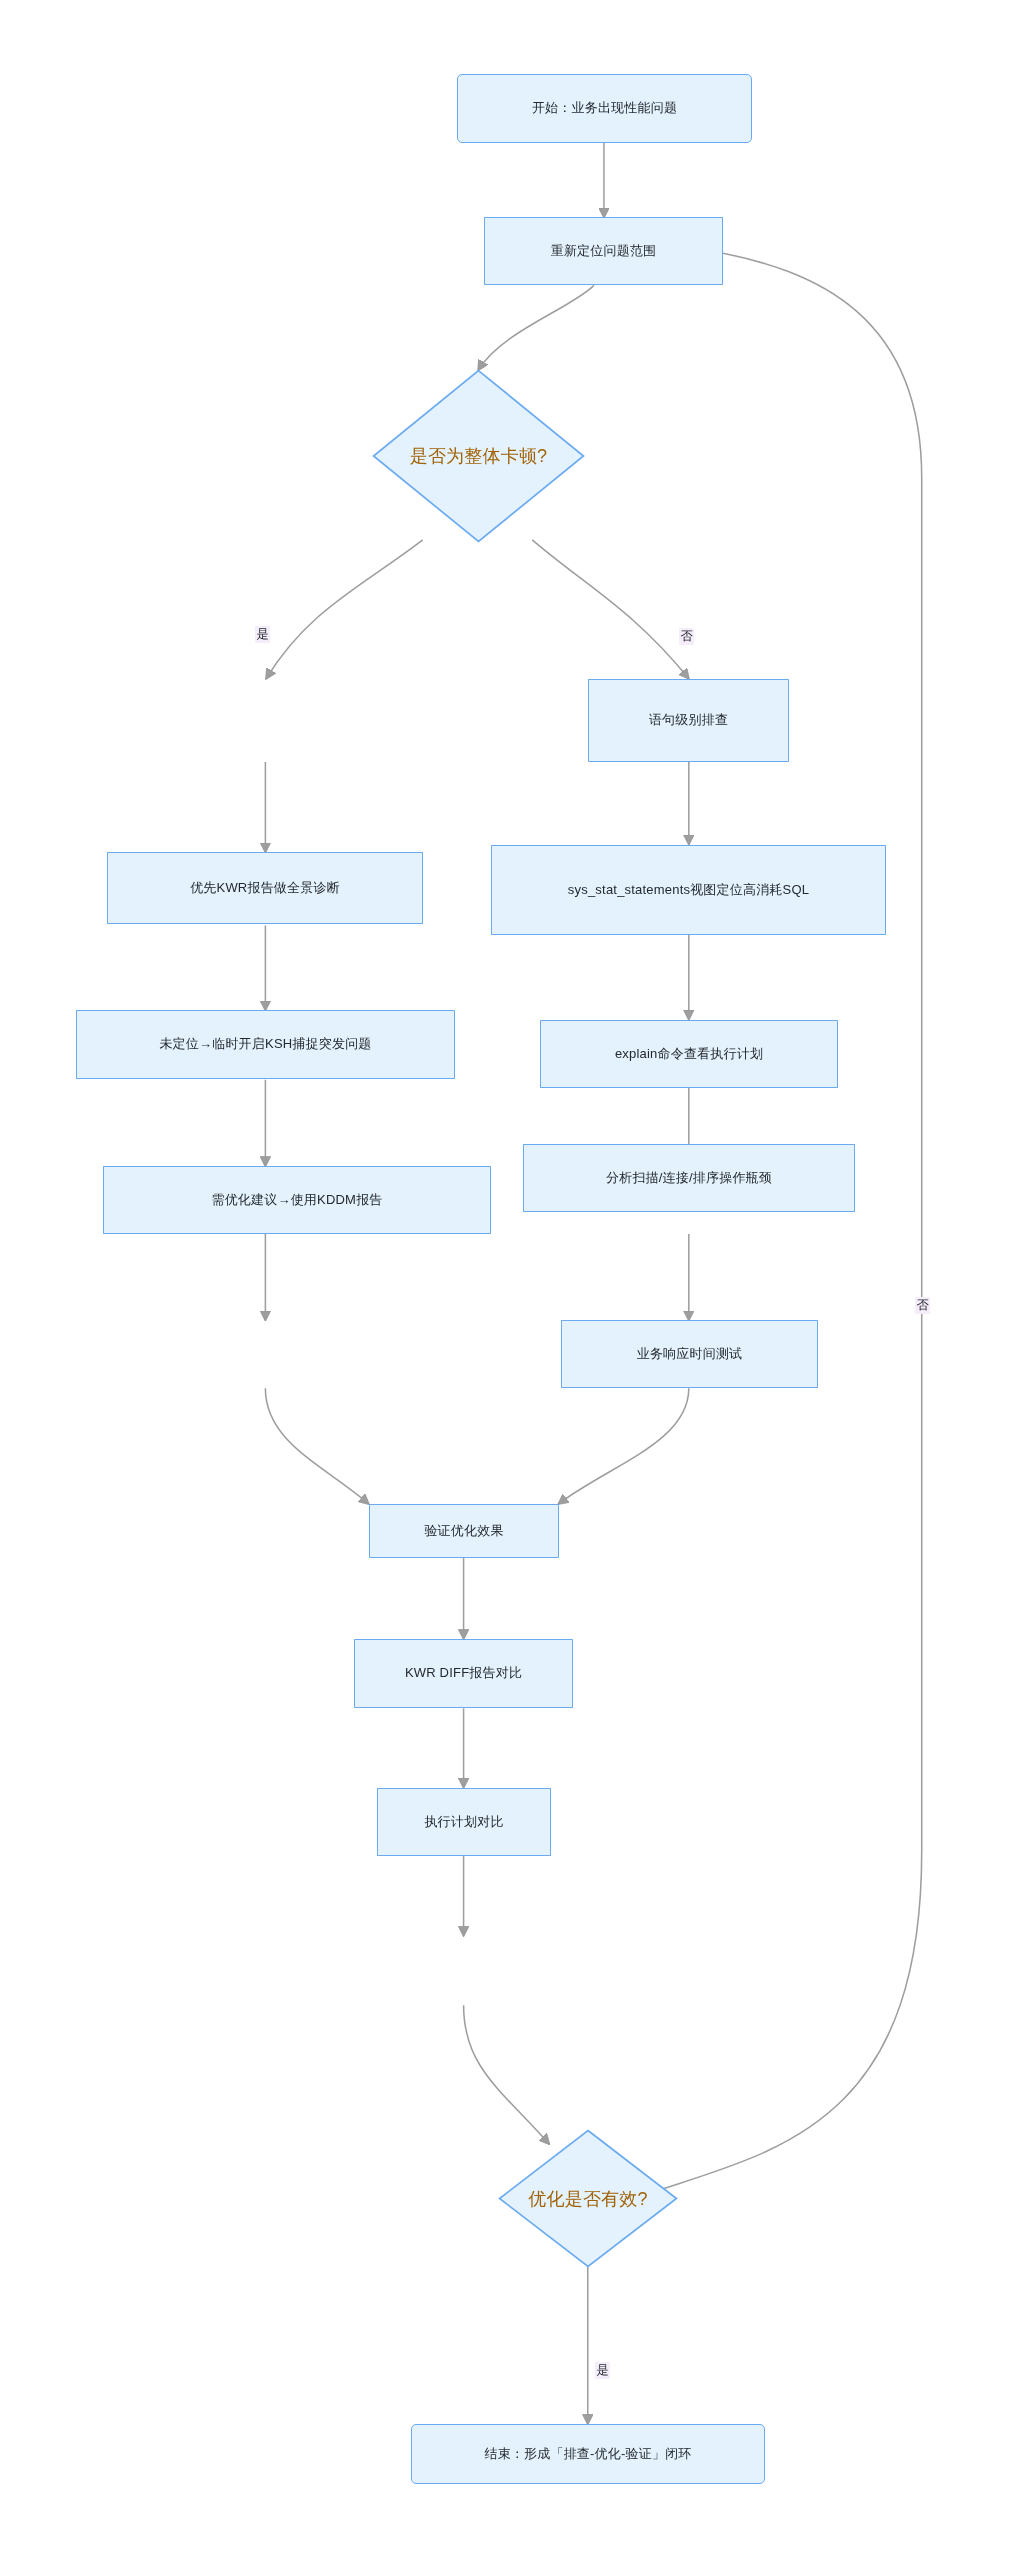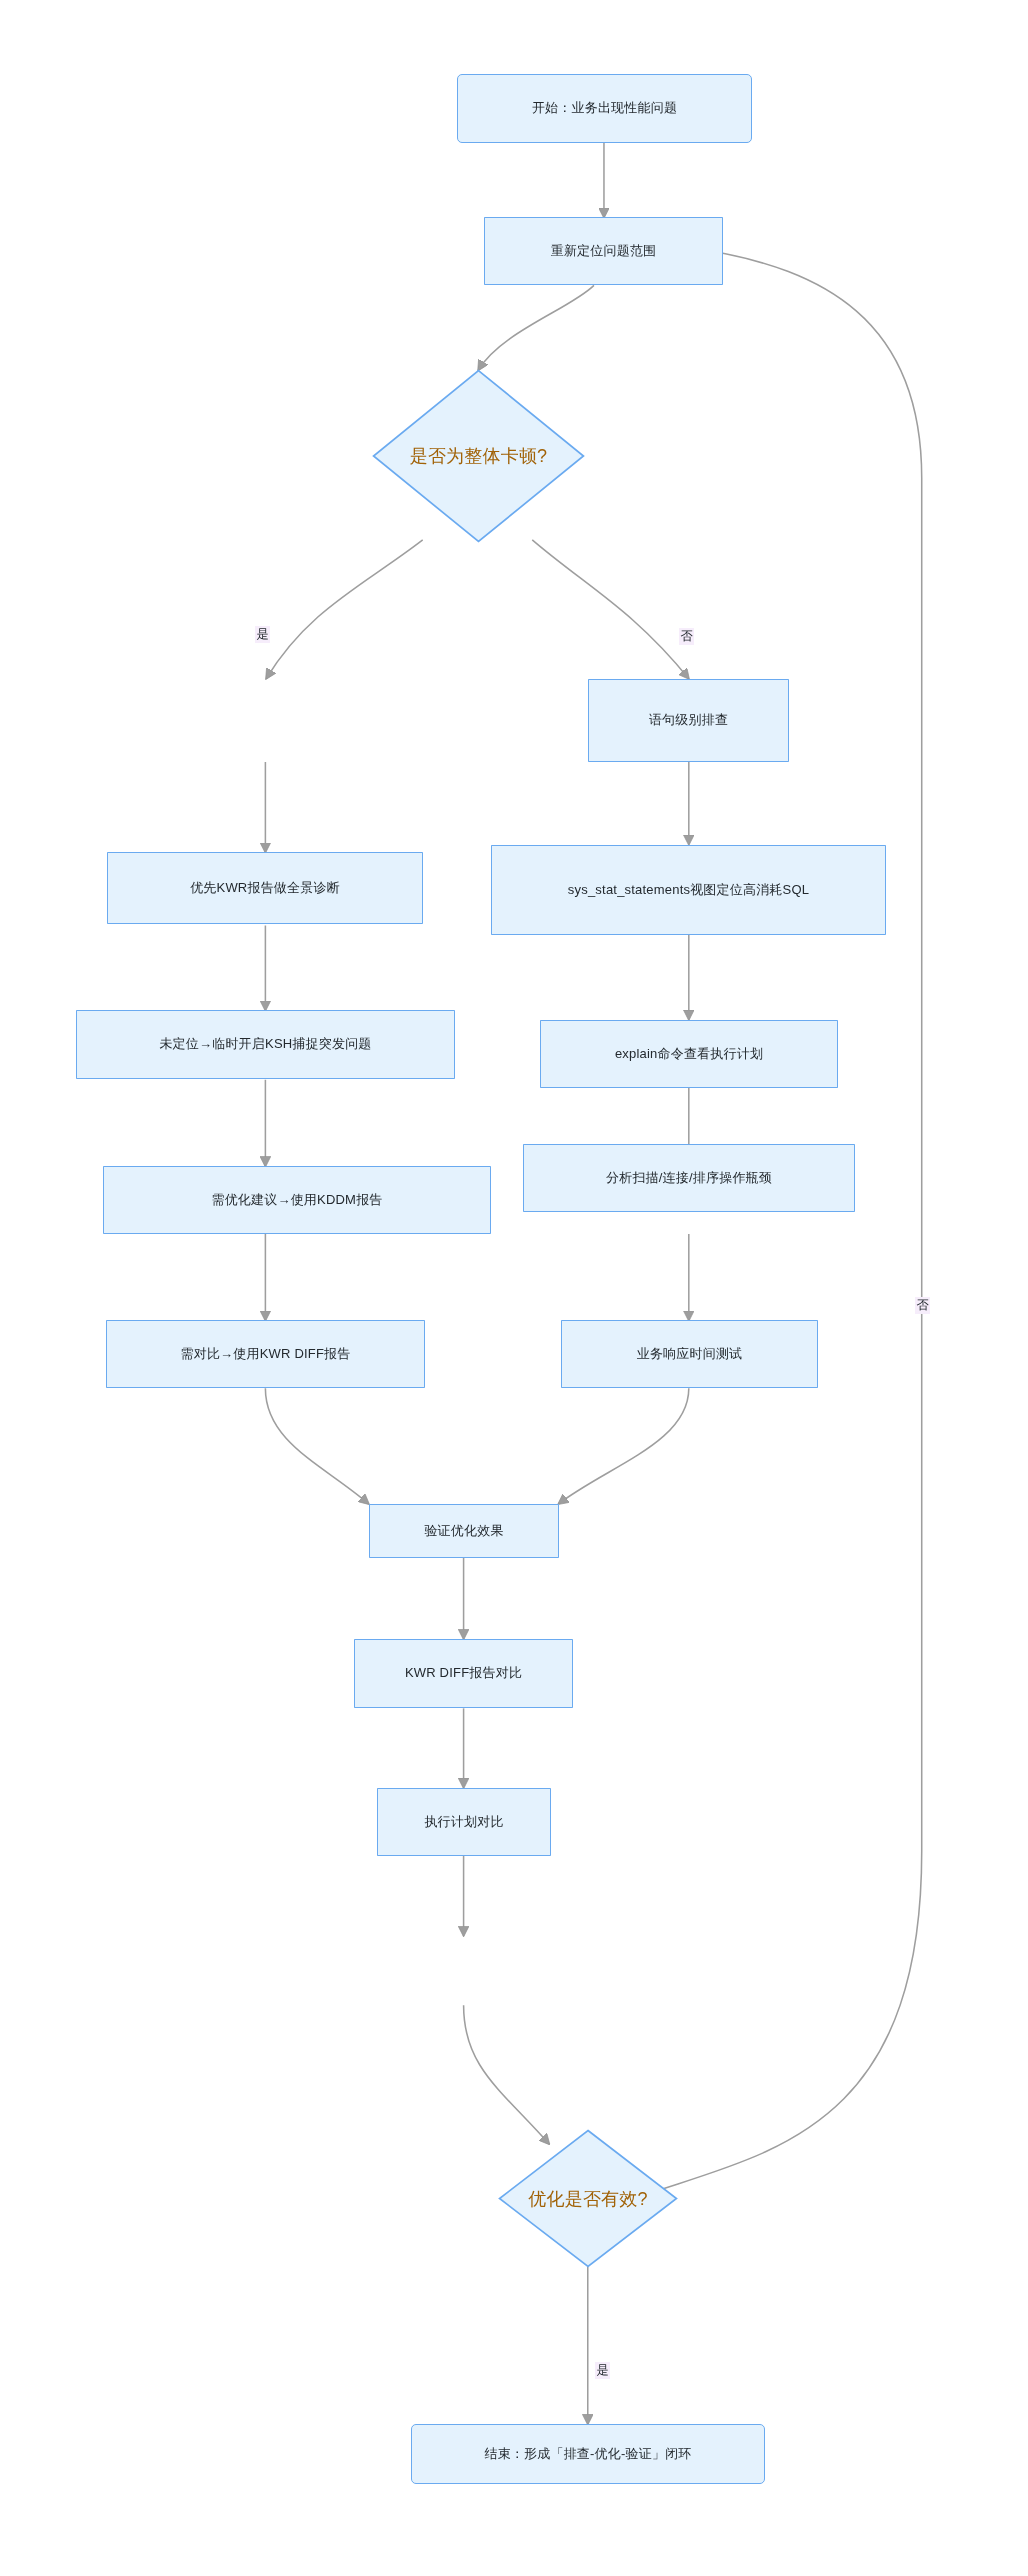--- a/index.html
+++ b/index.html
@@ -148,23 +148,20 @@
   </div>
 
   <div class="node process" style="left:76px; top:1010px; width:379px; height:69px;">
     <span>未定位→临时开启KSH捕捉突发问题</span>
   </div>
 
   <div class="node process" style="left:103px; top:1166px; width:388px; height:68px;">
     <span>需优化建议→使用KDDM报告</span>
   </div>
 
-  <div class="node process" style="left:106px; top:1320px; width:319px; height:68px;">
-    <span>需对比→使用KWR DIFF报告</span>
-  </div>
 
   <div class="node process" style="left:588px; top:679px; width:201px; height:83px;">
     <span>语句级别排查</span>
   </div>
 
   <div class="node process" style="left:491px; top:845px; width:395px; height:90px;">
     <span>sys_stat_statements视图定位高消耗SQL</span>
   </div>
 
   <div class="node process" style="left:540px; top:1020px; width:298px; height:68px;">

